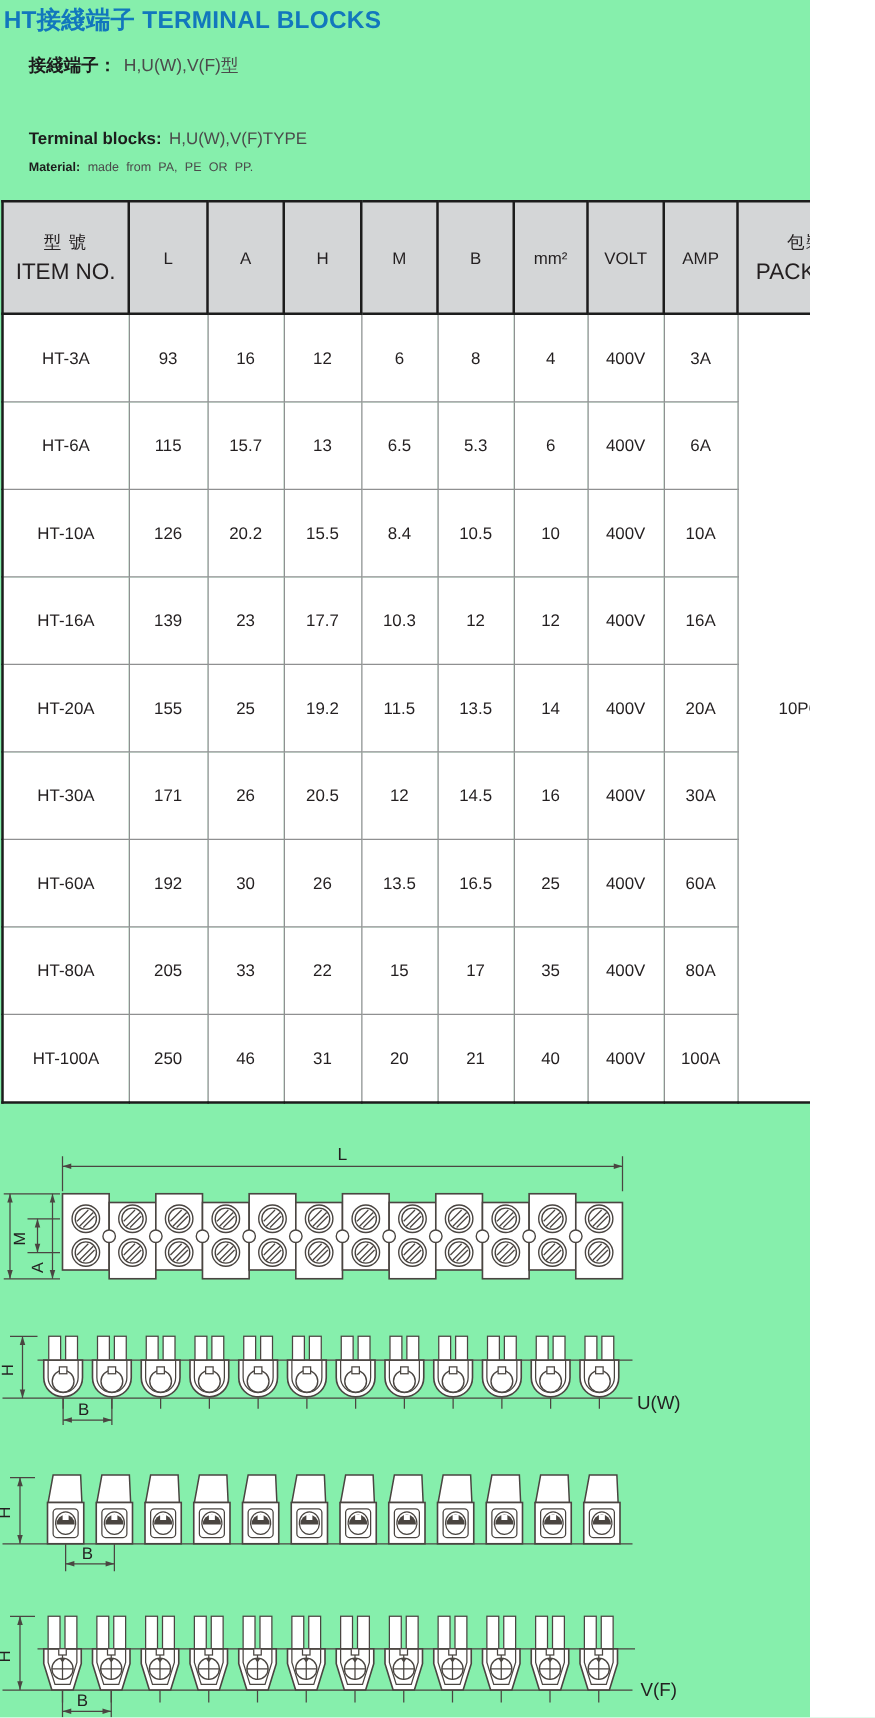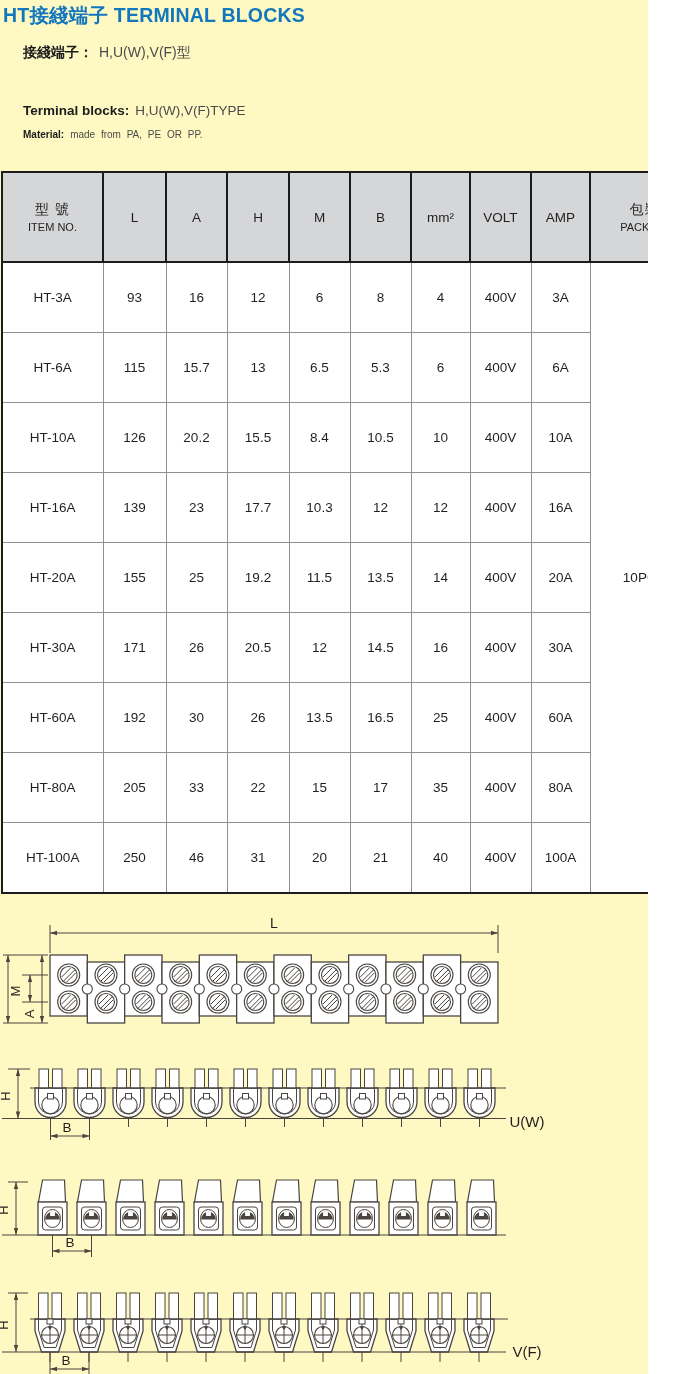--- a/index.html
+++ b/index.html
@@ -1,28 +1,28 @@
 <!DOCTYPE html>
 <html><head>
 <meta charset="utf-8">
 <style>
   html,body{margin:0;padding:0;background:#fff;}
-  .page{position:relative;width:648px;height:1374px;background:#fef9c3;overflow:hidden;
+  .page{position:relative;width:648px;height:1374px;background:#86efac;overflow:hidden;
         font-family:"Liberation Sans",sans-serif;color:#231f20;}
   .title{position:absolute;left:3px;top:2px;font-size:19.5px;font-weight:bold;
          color:#1277bd;letter-spacing:.2px;white-space:nowrap;}
   .intro{position:absolute;left:3px;white-space:nowrap;font-size:14px;color:#4b4b4b;margin-left:20px;}
   .intro .lb{font-weight:bold;color:#1c1c1c;margin-right:6px;}
   .l1{top:44px;} .l2{top:71px;} .l3{top:103px;font-size:13.5px;} .l4{top:129px;font-size:10px;word-spacing:3px;}
-  table.spec{position:absolute;left:1px;top:171px;width:697px;border-collapse:collapse;
+  table.spec{position:absolute;left:1px;top:160px;width:697px;border-collapse:collapse;
              table-layout:fixed;border:2px solid #1c1c1c;}
   table.spec thead th{background:#d4d6d7;border:2px solid #1c1c1c;font-weight:normal;
              font-size:13.5px;height:88px;text-align:center;padding:0;}
   table.spec thead th .zh{font-size:14px;letter-spacing:1px;line-height:1.55;}
-  table.spec thead th .en{font-size:11px;line-height:1.35;}
+  table.spec thead th .en{font-size:18px;line-height:1.35;}
   table.spec tbody td{border:1px solid #8f9091;text-align:center;font-size:13.5px;
              height:69px;padding:0;background:#fff;}
   .draw{position:absolute;left:0;}
   #d1{top:905px;} #d2{top:1060px;} #d3{top:1178px;} #d4{top:1285px;}
 </style>
 </head>
 <body>
 
 <div class="page">
 

